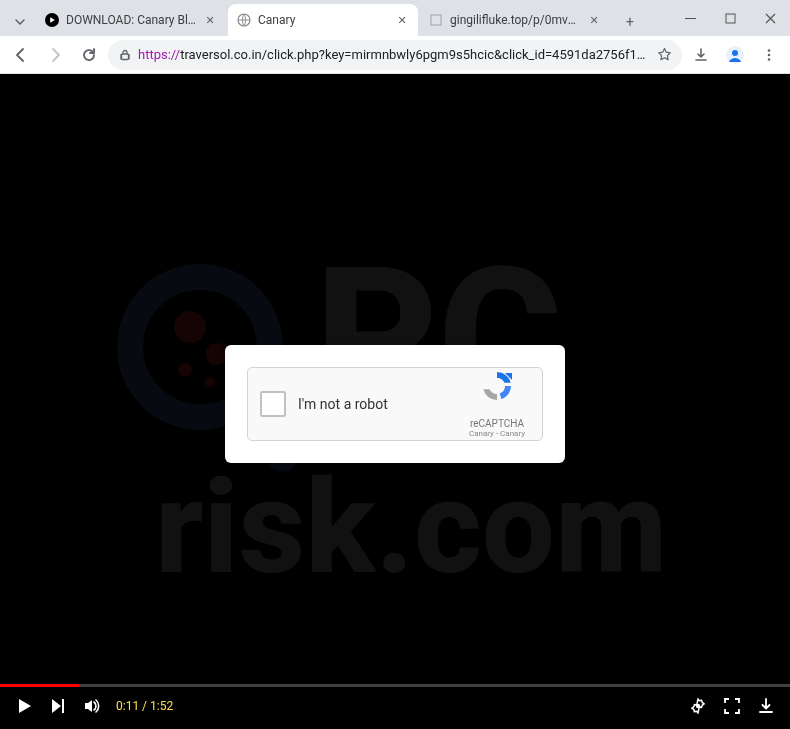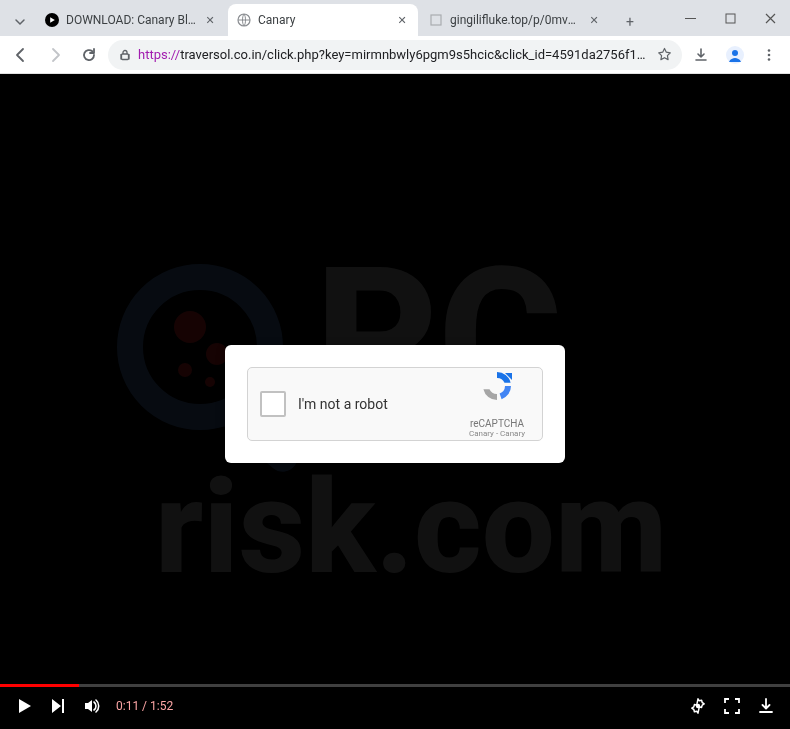--- a/index.html
+++ b/index.html
@@ -41,21 +41,21 @@
 .rc-brand .brand-name { font-size:10px; color:#777; margin-top:16px; }
 .rc-brand .brand-links { font-size:8px; color:#888; }
 .rc-brand .brand-links span { cursor:pointer; }
 .rc-logo { width:32px; height:32px; margin:0 auto; }
 
 
 .video-controls { position:absolute; left:0; right:0; bottom:0; height:42px; display:flex; align-items:center; padding:0 14px 4px; gap:14px; }
 .progress-track { position:absolute; left:0; right:0; top:-3px; height:3px; background:rgba(255,255,255,.25);}
 .progress-fill { height:100%; background:#ff0000; width:10%; }
 .vc-btn { width:20px; height:20px; display:flex; align-items:center; justify-content:center; color:#fff; }
-.vc-time { font-size:12px; color:#fca5a5; }
+.vc-time { font-size:12px; color:#fde047; }
 .vc-spacer { flex:1; }
 
 .icon { display:inline-flex; }
 svg { display:block; }
 </style>
 </head>
 <body>
 
 <div class="titlebar">
   <div class="tab-dropdown">

